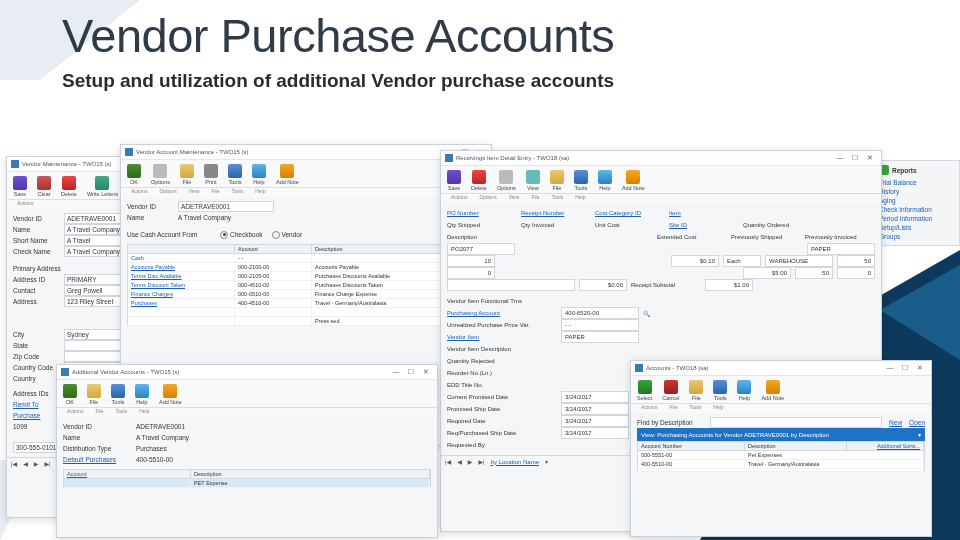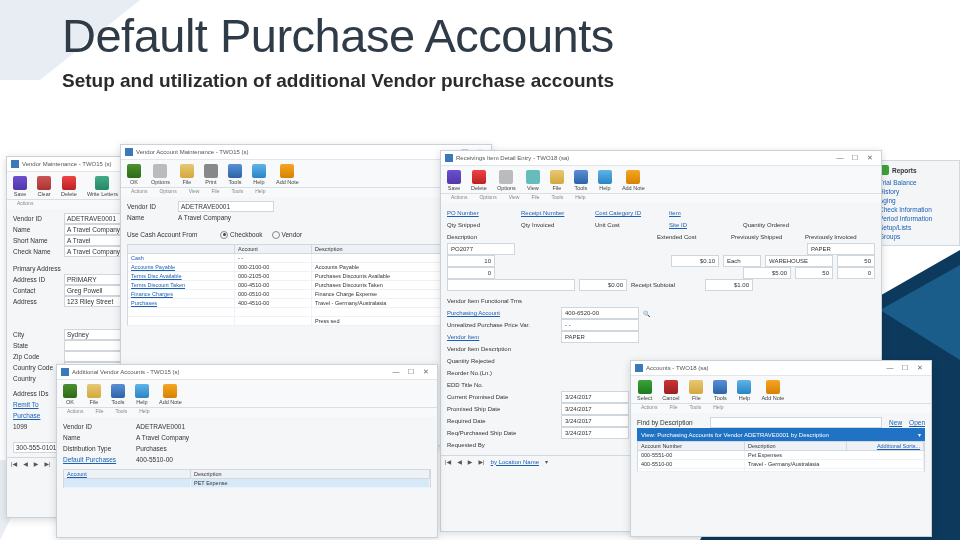--- a/index.html
+++ b/index.html
@@ -59,21 +59,21 @@
 
 <div class="bg-shape">
 <svg viewBox="0 0 960 540" preserveAspectRatio="none">
   <polygon points="0,0 140,0 40,80 0,80" fill="#e8edf3"></polygon>
   <polygon points="0,460 40,460 0,540" fill="#e8edf3"></polygon>
   <polygon points="820,330 960,250 960,540 700,540" fill="#0d3a5c"></polygon>
   <polygon points="880,310 960,265 960,360" fill="#1b5d8a"></polygon>
 </svg>
 </div>
 
-<div class="slide-title">Default Purchase Accounts</div>
+<div class="slide-title">Vendor Purchase Accounts</div>
 <div class="slide-subtitle">Setup and utilization of additional Vendor purchase accounts</div>
 
 <div class="side-panel">
   <div class="sp-hdr">
       <span style="width:10px;height:10px;background:#3aa33a;border-radius:2px"></span>
       <span>Reports</span>
     </div>
   <div class="sp-item">Trial Balance</div>
   <div class="sp-item">History</div>
   <div class="sp-item">Aging</div>

